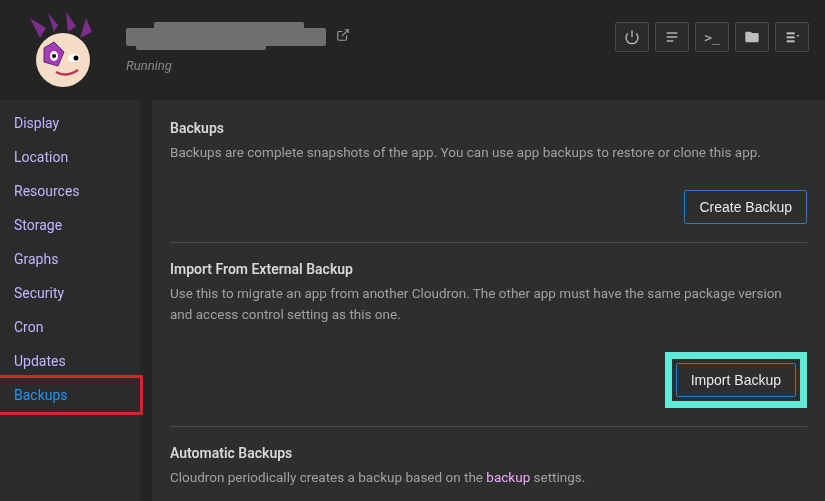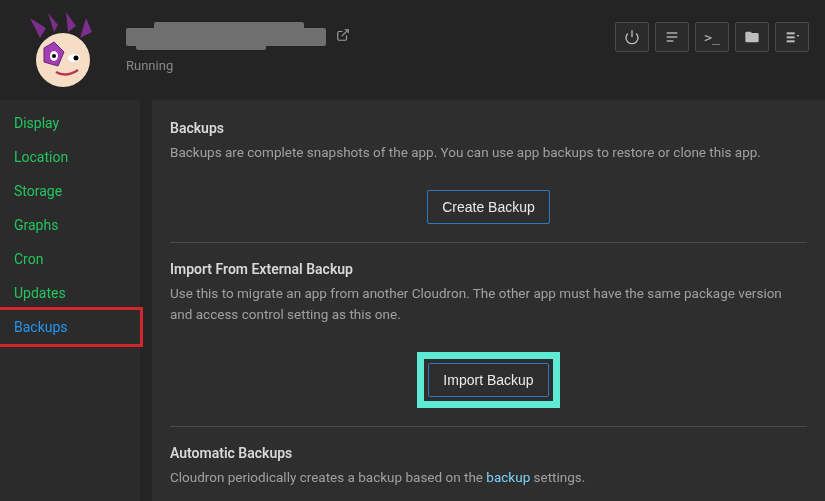--- a/index.html
+++ b/index.html
@@ -49,21 +49,21 @@
     background: #6f6f6f;
     border-radius: 2px;
   }
   .title-redacted::before {
     top: -6px; left: 28px; width: 150px; height: 8px;
   }
   .title-redacted::after {
     top: 14px; left: 10px; width: 130px; height: 8px;
   }
   .ext-icon { color: #9a9a9a; cursor: pointer; }
-  .status-text { color: #888; font-size: 13px; margin-top: 12px; }
+  .status-text { color: #888; font-size: 13px; margin-top: 12px; font-style: italic; }
   .toolbar {
     display: flex;
     gap: 6px;
     align-self: flex-start;
     margin-top: 22px;
   }
   .tbtn {
     width: 34px;
     height: 30px;
     border: 1px solid #4a4a4a;
@@ -79,21 +79,21 @@
   .tbtn-text { font-family: monospace; font-size: 13px; }
 
   .body-row { display: flex; height: calc(501px - 100px); }
   .sidebar {
     width: 140px;
     background: #2b2b2b;
     padding-top: 6px;
   }
   .sidebar-item {
     padding: 9px 14px;
-    color: #22c55e;
+    color: #c4b5fd;
     cursor: pointer;
     font-size: 14px;
   }
   .sidebar-item.active {
     color: #2196f3;
     border: 3px solid #d1262b;
     margin: -3px;
   }
 
   .content {
@@ -110,21 +110,21 @@
     font-size: 14px;
     margin-bottom: 6px;
   }
   .section-desc {
     color: #a0a0a0;
     font-size: 13.5px;
     line-height: 1.5;
   }
   .section-action {
     display: flex;
-    justify-content: center;
+    justify-content: flex-end;
     margin-top: 28px;
     margin-bottom: 12px;
   }
   .btn-outline {
     border: 1px solid #2d7bbd;
     background: #2e2e2e;
     color: #eaeaea;
     padding: 8px 14px;
     font-size: 14px;
     cursor: pointer;
@@ -132,21 +132,21 @@
   }
   .btn-highlight-wrap {
     border: 7px solid #5eead4;
     padding: 4px;
   }
   .divider {
     border: none;
     border-top: 1px solid #4a4a4a;
     margin: 0 0 18px 0;
   }
-  .link { color: #7dd3fc; cursor: pointer; }
+  .link { color: #f0abfc; cursor: pointer; }
   .enabled-text { color: #59c559; }
 </style>
 </head>
 <body>
 
 <div class="topbar">
   <div class="avatar">
     <svg viewBox="0 0 90 80" width="90" height="80">
       <polygon points="24,28 14,8 30,18" fill="#7b2e8a"></polygon>
       <polygon points="38,22 32,3 42,15" fill="#7b2e8a"></polygon>
@@ -204,22 +204,24 @@
           <polygon points="19,9 23,9 21,12"></polygon>
         </svg>
     </div>
   </div>
 </div>
 
 <div class="body-row">
   <div class="sidebar">
     <div class="sidebar-item">Display</div>
     <div class="sidebar-item">Location</div>
+    <div class="sidebar-item">Resources</div>
     <div class="sidebar-item">Storage</div>
     <div class="sidebar-item">Graphs</div>
+    <div class="sidebar-item">Security</div>
     <div class="sidebar-item">Cron</div>
     <div class="sidebar-item">Updates</div>
     <div class="sidebar-item active">Backups</div>
   </div>
 
   <div class="content">
     <div class="section">
       <div class="section-title">Backups</div>
       <div class="section-desc">Backups are complete snapshots of the app. You can use app backups to restore or clone this app.</div>
       <div class="section-action">

